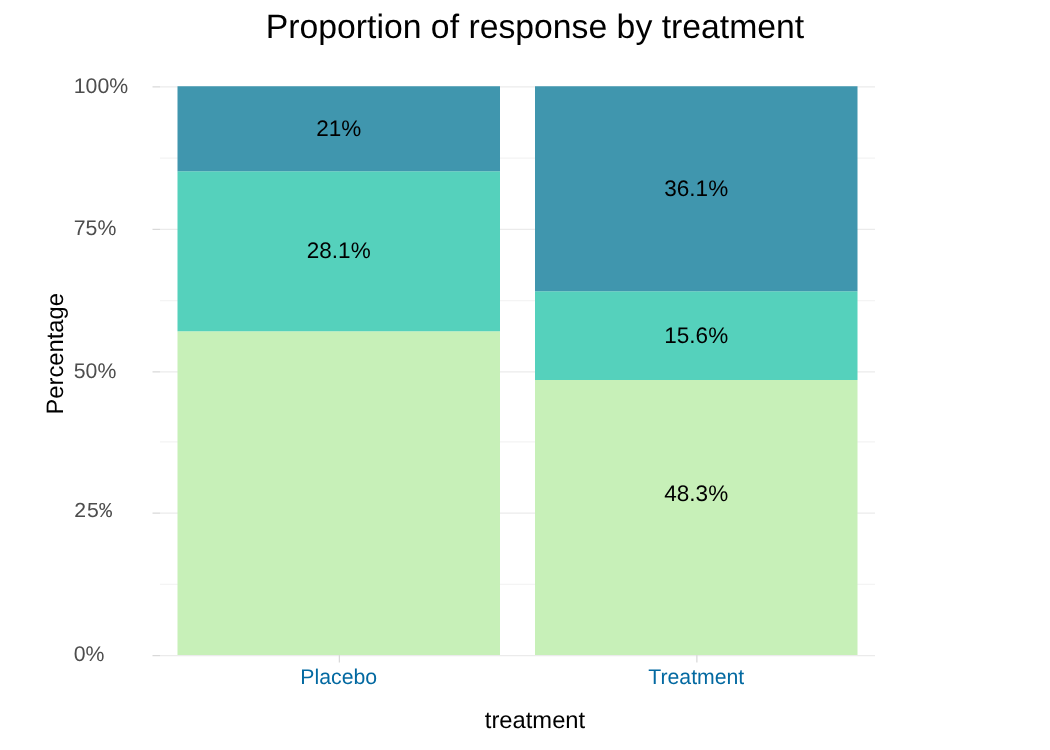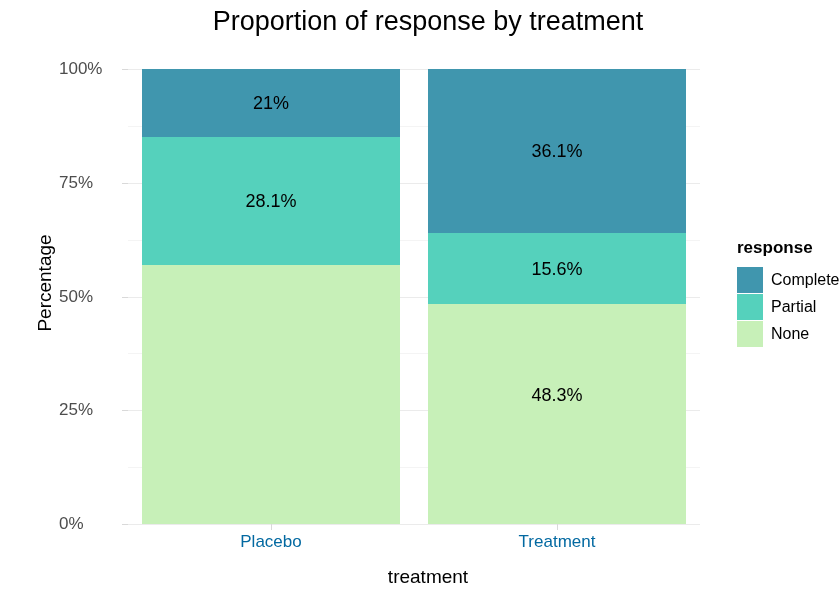--- a/index.html
+++ b/index.html
@@ -176,45 +176,28 @@
       <div class="bar" style="left: 300.3px; width: 257.4px; top: 0px; height: 455px;">
         <div class="seg" style="top: 235.235px; height: 219.765px; background: rgb(199, 240, 184);"></div>
         <div class="seg-label" style="top: 326px;">48.3%</div>
         <div class="seg" style="top: 164.255px; height: 70.98px; background: rgb(85, 209, 188);"></div>
         <div class="seg-label" style="top: 199.745px;">15.6%</div>
         <div class="seg" style="top: 0px; height: 164.255px; background: rgb(64, 150, 174);"></div>
         <div class="seg-label" style="top: 82.1275px;">36.1%</div>
       </div>
     </div>
 
-  <div id="legend">
-    <div id="legend-title">response</div>
-    <div id="legend-items">
-        <div class="legend-row">
-          <div class="legend-key" style="background: rgb(64, 150, 174);"></div>
-          <div class="legend-text">Complete</div>
-        </div>
-        <div class="legend-row">
-          <div class="legend-key" style="background: rgb(85, 209, 188);"></div>
-          <div class="legend-text">Partial</div>
-        </div>
-        <div class="legend-row">
-          <div class="legend-key" style="background: rgb(199, 240, 184);"></div>
-          <div class="legend-text">None</div>
-        </div>
-      </div>
-  </div>
 
 <div class="ytick-label" style="top: 69px; right: 742px;">100%</div>
     <div class="ytick-mark" style="top: 69px; left: 101px;"></div>
     <div class="ytick-label" style="top: 182.75px; right: 742px;">75%</div>
     <div class="ytick-mark" style="top: 182.75px; left: 101px;"></div>
     <div class="ytick-label" style="top: 296.5px; right: 742px;">50%</div>
     <div class="ytick-mark" style="top: 296.5px; left: 101px;"></div>
-    <div class="ytick-label" style="top: 410.25px; right: 742px;">25%</div>
+    <div class="ytick-label" style="top: 410.25px; right: 742px; font-family: Liberation Mono, monospace;">25%</div>
     <div class="ytick-mark" style="top: 410.25px; left: 101px;"></div>
     <div class="ytick-label" style="top: 524px; right: 742px;">0%</div>
     <div class="ytick-mark" style="top: 524px; left: 101px;"></div>
     <div class="xtick-label" style="left: 250px;">Placebo</div>
     <div class="xtick-mark" style="left: 250px;"></div>
     <div class="xtick-label" style="left: 536px;">Treatment</div>
     <div class="xtick-mark" style="left: 536px;"></div>
   </div>
 
 </body></html>

